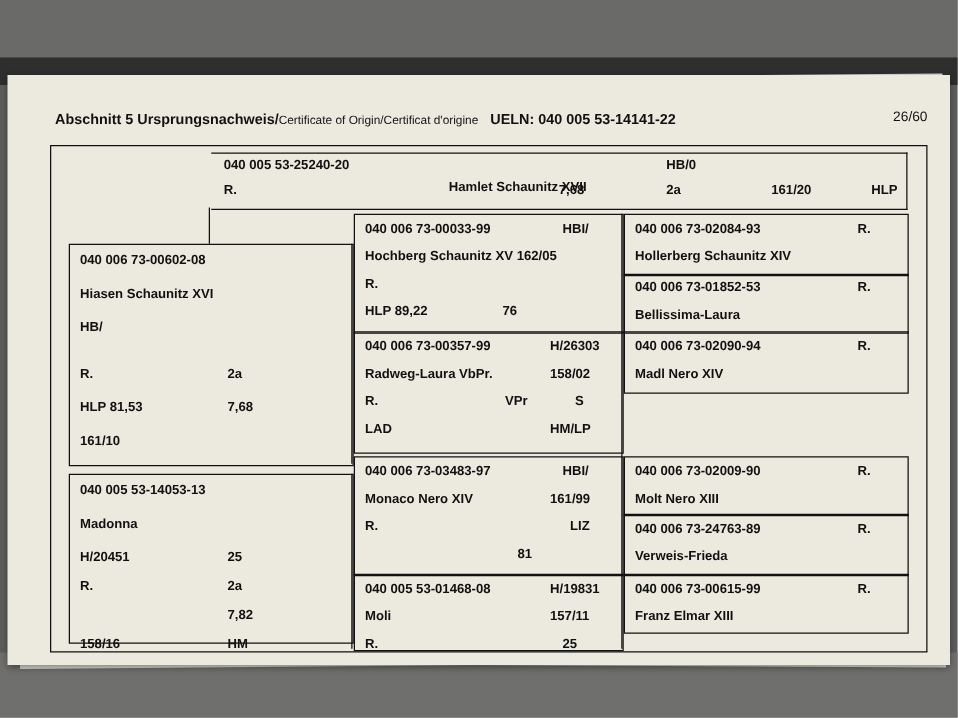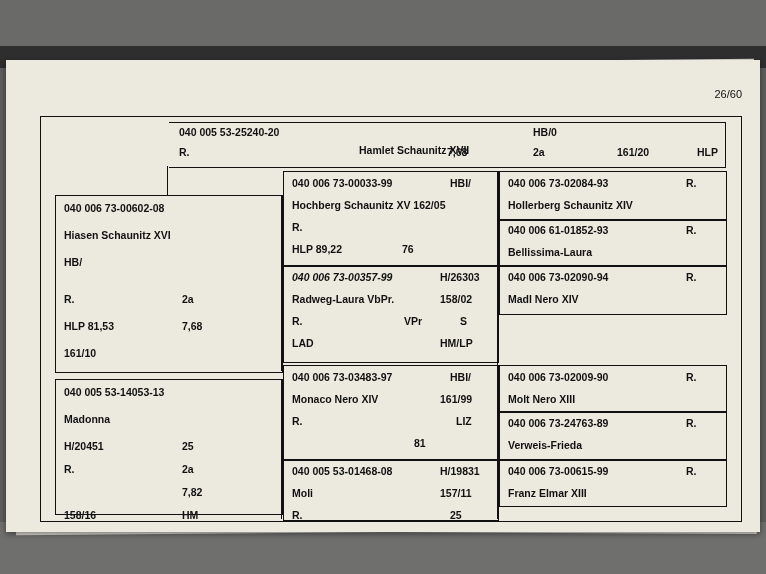--- a/index.html
+++ b/index.html
@@ -49,20 +49,25 @@
 <div id="page">
 
   <div class="backdrop-top"></div>
   <div class="backdrop-band"></div>
   <div class="backdrop-bottom"></div>
 
   <div class="sheet sheet-back2"></div>
   <div class="sheet sheet-back1"></div>
   <div class="sheet sheet-main"></div>
 
+  <div class="hdr">
+    <b>Abschnitt 5 Ursprungsnachweis/</b><span class="sub">Certificate of Origin/Certificat d'origine</span>
+    &nbsp;&nbsp;<b>UELN:</b>
+    <b>040 005 53-14141-22</b>
+  </div>
   <div class="pageno">26/60</div>
 
   <div class="frame">
 
 
     <div class="cell" style="left:128px;top:5px;width:556px;height:44px;border-left:none;">
       <span class="row b" style="left:10px;top:4px;">040 005 53-25240-20</span>
       <span class="row b" style="left:190px;top:22px;">Hamlet Schaunitz XVII</span>
       <span class="row b" style="left:364px;top:4px;">HB/0</span>
       <span class="row b" style="left:10px;top:24px;">R.</span>
@@ -98,21 +103,21 @@
     <div class="cell" style="left:242px;top:54px;width:214px;height:94px;">
       <span class="row b" style="left:8px;top:6px;">040 006 73-00033-99</span>
       <span class="row b" style="left:166px;top:6px;">HBI/</span>
       <span class="row b" style="left:8px;top:28px;">Hochberg Schaunitz XV 162/05</span>
       <span class="row b" style="left:8px;top:50px;">R.</span>
       <span class="row b" style="left:8px;top:72px;">HLP 89,22</span>
       <span class="row b" style="left:118px;top:72px;">76</span>
     </div>
 
     <div class="cell" style="left:242px;top:148px;width:214px;height:96px;">
-      <span class="row b" style="left:8px;top:6px;font-style:italic;">040 006 73-00357-99</span>
+      <span class="row b" style="left:8px;top:6px;">040 006 73-00357-99</span>
       <span class="row b" style="left:156px;top:6px;">H/26303</span>
       <span class="row b" style="left:8px;top:28px;">Radweg-Laura VbPr.</span>
       <span class="row b" style="left:156px;top:28px;">158/02</span>
       <span class="row b" style="left:8px;top:50px;">R.</span>
       <span class="row b" style="left:120px;top:50px;">VPr</span>
       <span class="row b" style="left:176px;top:50px;">S</span>
       <span class="row b" style="left:8px;top:72px;">LAD</span>
       <span class="row b" style="left:156px;top:72px;">HM/LP</span>
     </div>
 
@@ -134,21 +139,21 @@
       <span class="row b" style="left:8px;top:50px;">R.</span>
       <span class="row b" style="left:166px;top:50px;">25</span>
     </div>
 
     <div class="cell" style="left:458px;top:54px;width:226px;height:48px;">
       <span class="row b" style="left:8px;top:6px;">040 006 73-02084-93</span>
       <span class="row b" style="left:186px;top:6px;">R.</span>
       <span class="row b" style="left:8px;top:28px;">Hollerberg Schaunitz XIV</span>
     </div>
     <div class="cell" style="left:458px;top:102px;width:226px;height:46px;">
-      <span class="row b" style="left:8px;top:5px;">040 006 61-01852-93</span>
+      <span class="row b" style="left:8px;top:5px;">040 006 73-01852-53</span>
       <span class="row b" style="left:186px;top:5px;">R.</span>
       <span class="row b" style="left:8px;top:27px;">Bellissima-Laura</span>
     </div>
     <div class="cell" style="left:458px;top:148px;width:226px;height:48px;">
       <span class="row b" style="left:8px;top:6px;">040 006 73-02090-94</span>
       <span class="row b" style="left:186px;top:6px;">R.</span>
       <span class="row b" style="left:8px;top:28px;">Madl Nero XIV</span>
     </div>
     <div class="cell" style="left:458px;top:248px;width:226px;height:46px;">
       <span class="row b" style="left:8px;top:6px;">040 006 73-02009-90</span>

